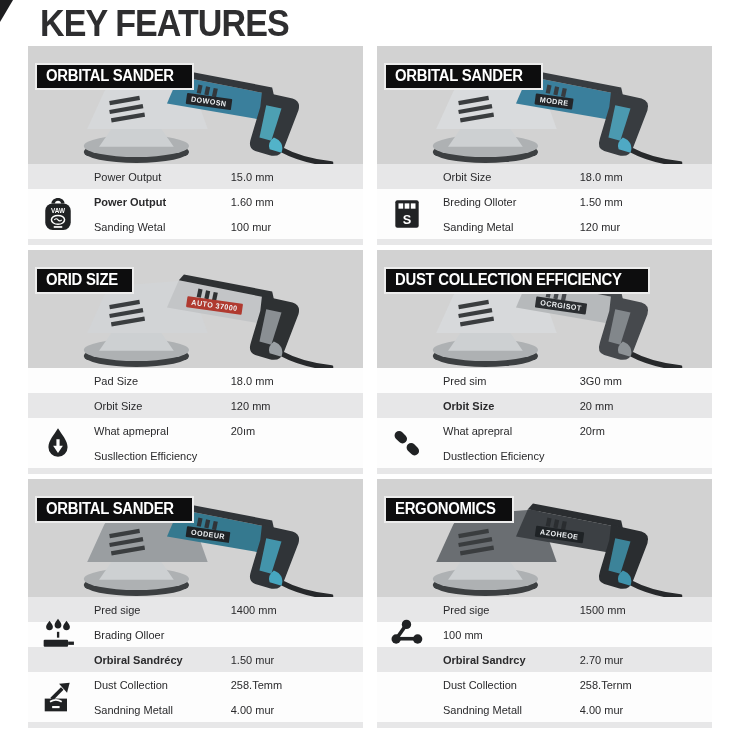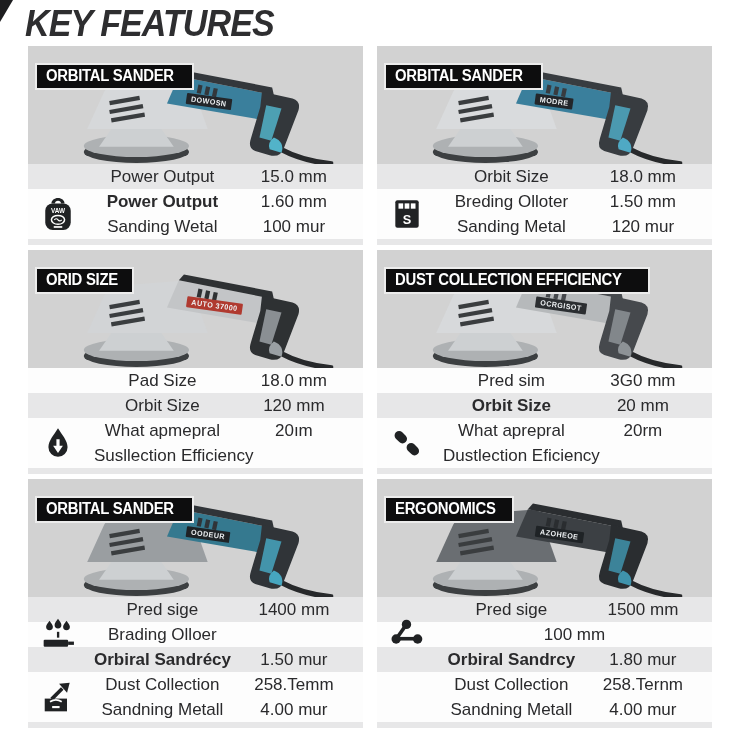--- a/index.html
+++ b/index.html
@@ -1,34 +1,34 @@
 <!DOCTYPE html>
 <html><head>
 <meta charset="utf-8">
 <style>
   html,body{margin:0;padding:0;background:#ffffff;}
   body{width:740px;height:740px;overflow:hidden;font-family:"Liberation Sans",sans-serif;-webkit-font-smoothing:antialiased;position:relative;}
 
   
-  .title-bar{position:relative;padding:5px 0 3px 25px;background:#ffffff;height:44px;box-sizing:border-box;font-style:italic;}
+  .title-bar{position:relative;padding:5px 0 3px 40px;background:#ffffff;height:44px;box-sizing:border-box;}
   .title-bar h1{margin:0;font-size:37px;line-height:38px;font-weight:bold;color:#2e2e30;letter-spacing:-1px;transform:scaleX(.92);transform-origin:left center;white-space:nowrap;}
   .corner-mark{position:absolute;left:0;top:0;width:0;height:0;border-left:13px solid #1d1d1f;border-bottom:22px solid transparent;}
 
   
   .grid{display:grid;grid-template-columns:1fr 1fr;column-gap:14px;row-gap:5px;padding:2px 28px 0 28px;background:#ffffff;}
 
   .panel{background:#ffffff;}
   .tool-area{position:relative;height:118px;background:#d2d2d2;overflow:hidden;}
   .chip{position:absolute;top:17px;left:7px;background:#0d0d0e;border:2px solid #ececec;padding:2px 9px 3px 9px;z-index:3;}
   .chip-text{display:inline-block;color:#ffffff;font-weight:bold;font-size:16px;letter-spacing:-.3px;transform:scaleX(.93);transform-origin:left center;white-space:nowrap;}
   .tool{position:absolute;left:2px;bottom:-4px;width:100%;height:112px;}
   .brand{position:absolute;left:47%;top:42%;transform:rotate(8deg) scaleX(.95);background:#23262a;color:#eef1f3;font-size:7.5px;font-weight:bold;letter-spacing:.5px;padding:1px 5px;border-radius:1px;z-index:2;white-space:nowrap;}
 
   
-  .rows{font-size:17px;color:#2a2a2c;text-align:center;}
+  .rows{font-size:11px;color:#2a2a2c;}
   .rows::after{content:"";display:block;height:6px;background:#e7e7e8;}
   .group{position:relative;}
   .bg-gray{background:#e7e7e8;}
   .bg-white{background:#fdfdfd;}
   .row{display:flex;align-items:center;height:25px;padding-left:66px;padding-right:6px;}
   .row .label{width:52%;white-space:nowrap;overflow:visible;}
   .row .value{flex:1;white-space:nowrap;}
   .row.bold .label{font-weight:bold;}
   .g-icon{position:absolute;left:13px;top:50%;transform:translateY(-50%);width:34px;height:34px;z-index:2;fill:#202224;}
 
@@ -340,21 +340,21 @@
           <svg viewBox="0 0 32 32" class="g-icon">
             <use href="#share-nodes-icon"></use>
           </svg>
           <div class="row">
             <span class="value">100 mm</span>
           </div>
         </div>
         <div class="group bg-gray">
           <div class="row bold">
             <span class="label">Orbiral Sandrcy</span>
-            <span class="value">1.80 mur</span>
+            <span class="value">2.70 mur</span>
           </div>
         </div>
         <div class="group bg-white">
           <div class="row">
             <span class="label">Dust Collection</span>
             <span class="value">258.Ternm</span>
           </div>
           <div class="row">
             <span class="label">Sandning Metall</span>
             <span class="value">4.00 mur</span>

